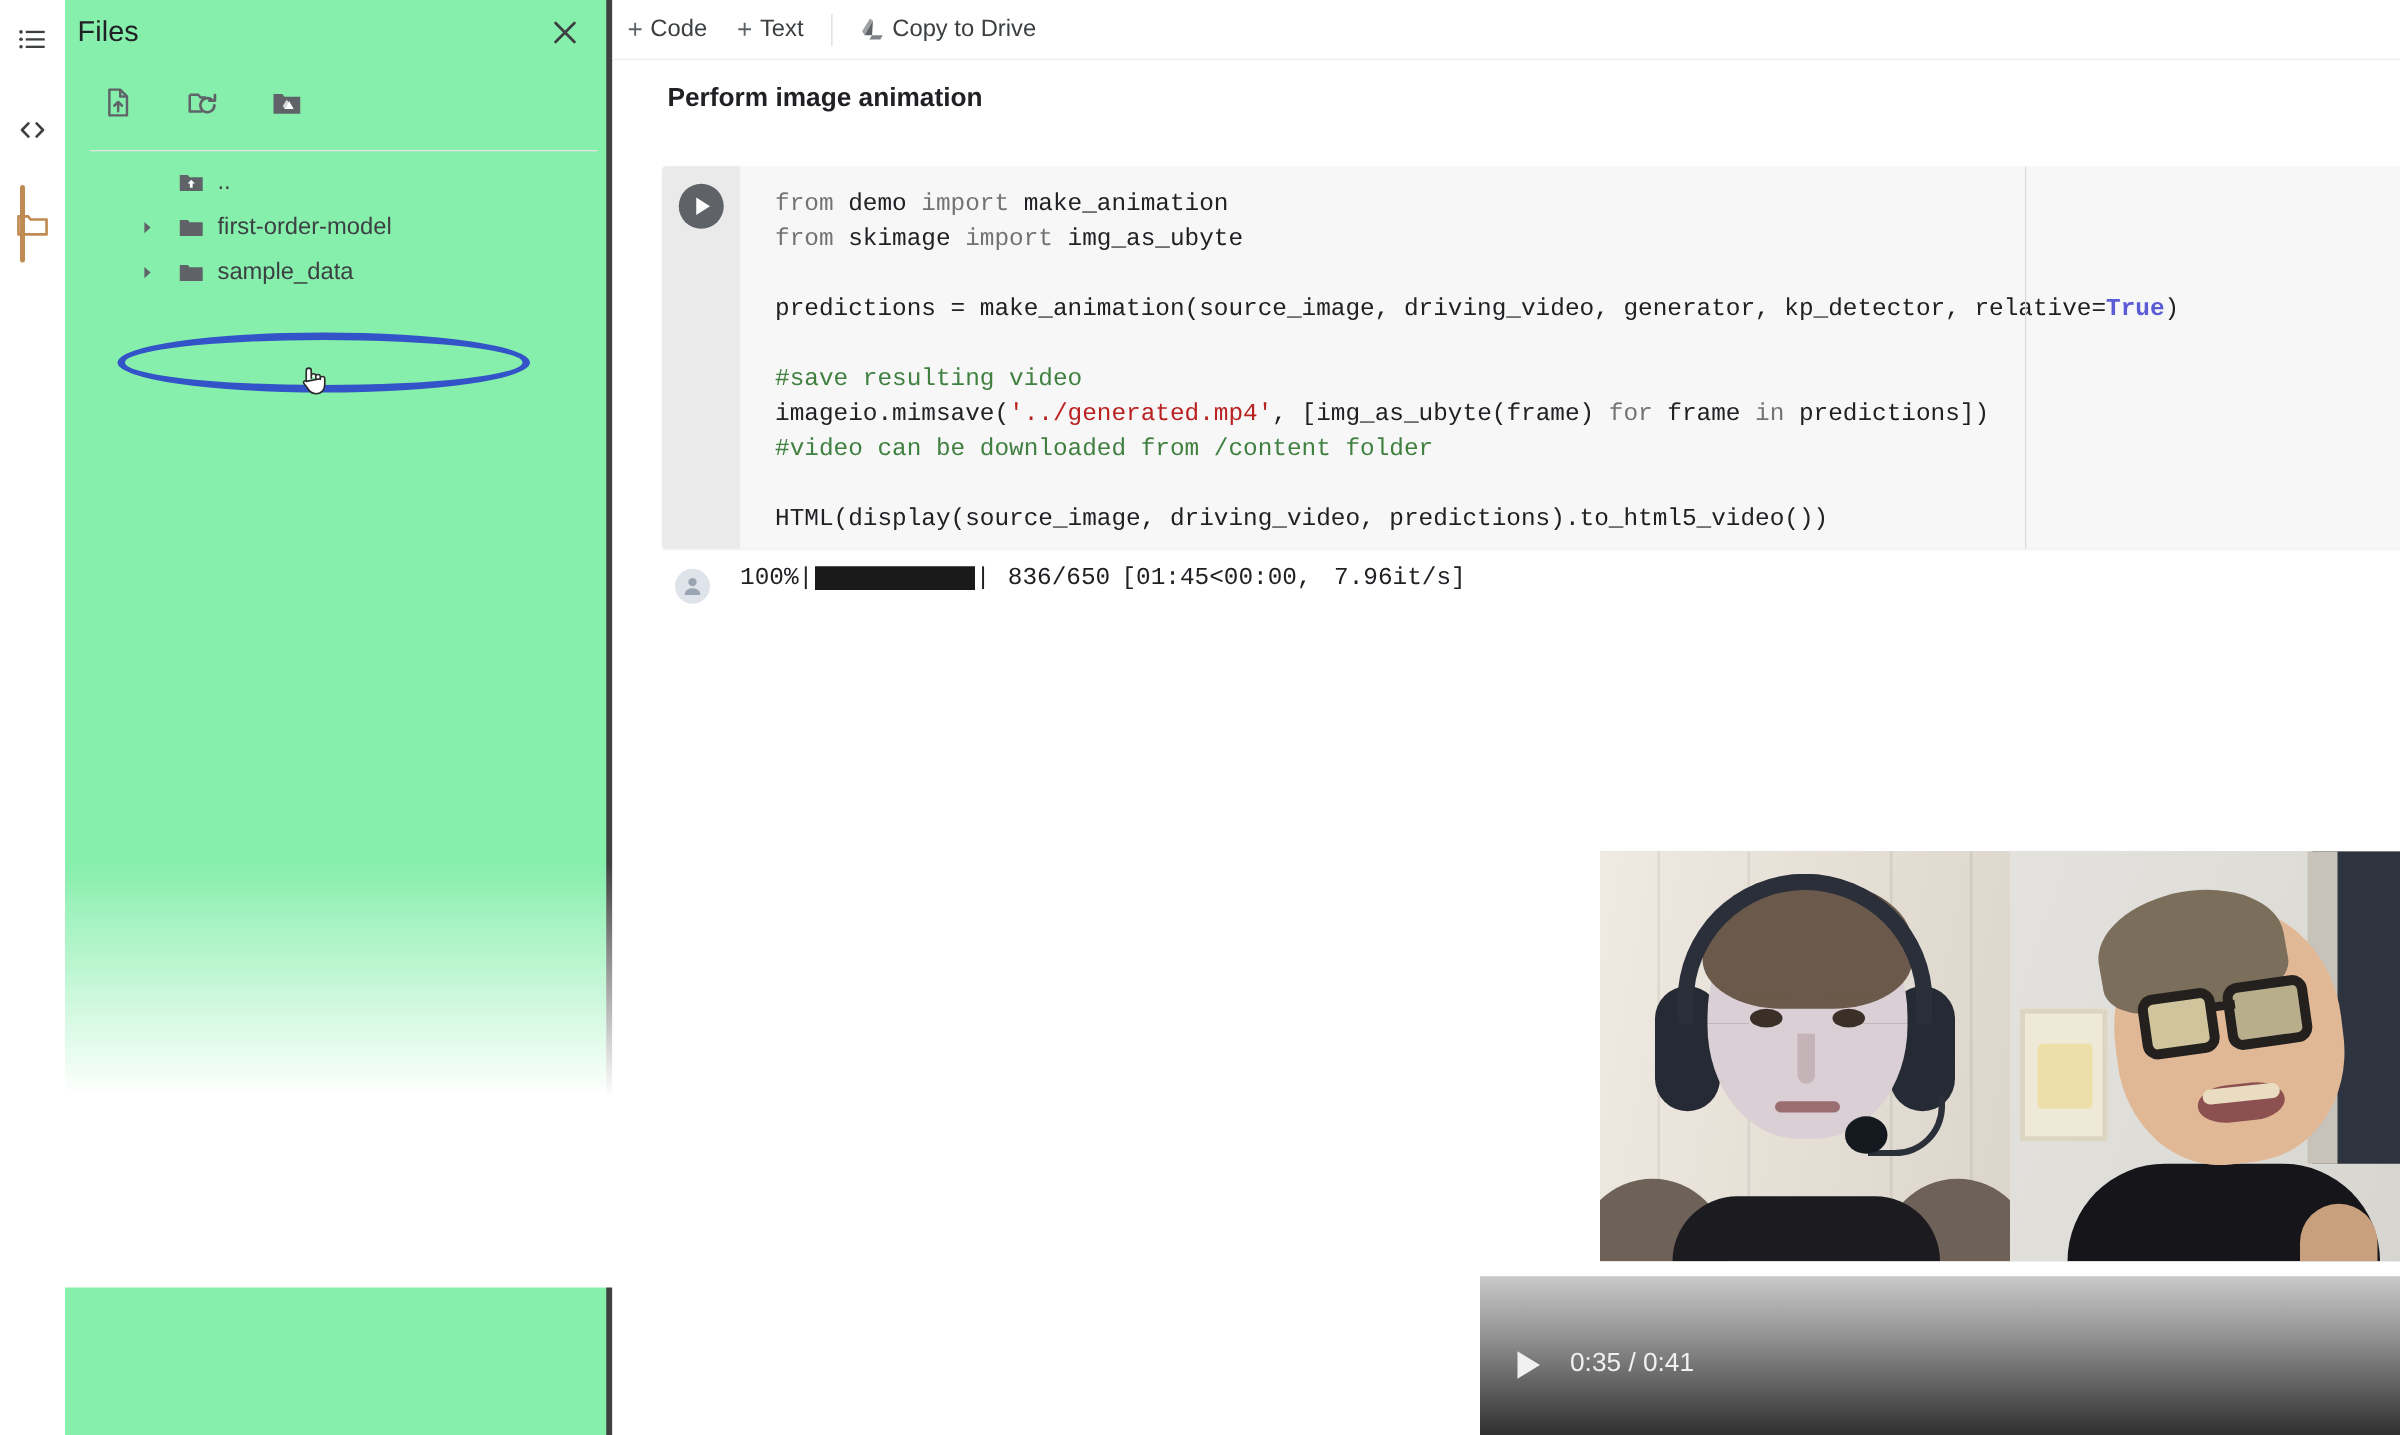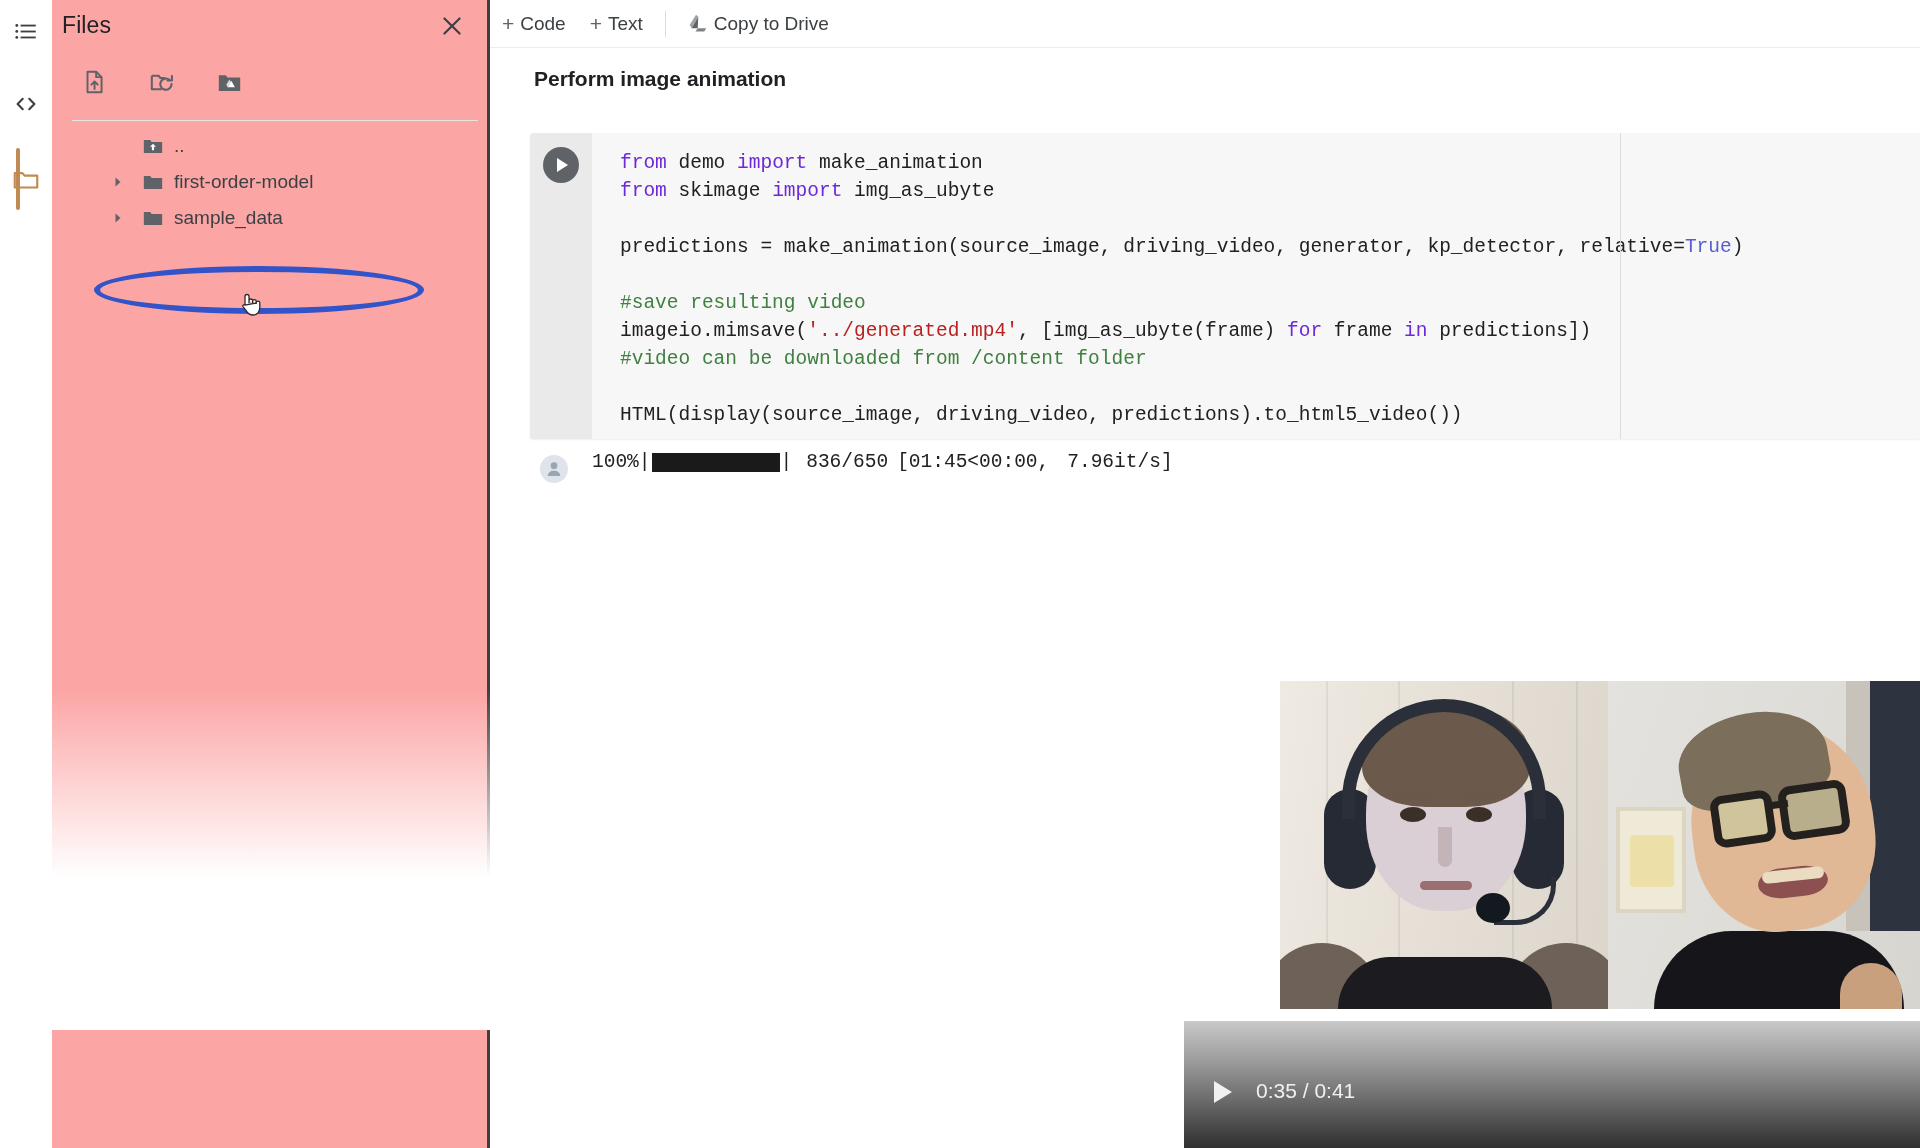--- a/index.html
+++ b/index.html
@@ -23,22 +23,22 @@
   }
   .rail-btn svg { display:block; }
   .rail-active-bar {
     position:absolute; left: 16px; top: 148px; width: 4px; height: 62px;
     background: #c08b52; border-radius: 2px;
   }
 
   
   .files-panel {
     position: absolute; left: 52px; top: 0; width: 438px; height: 1148px;
-    background: #fca5a5;
-    border-right: 3px solid #404040;
+    background: #86efac;
+    border-right: 5px solid #404040;
   }
   .files-header {
     position: absolute; left: 0; top: 0; width: 438px; height: 48px;
   }
   .files-title {
     position: absolute; left: 10px; top: 12px;
     font-size: 23px; font-weight: 500; color: #202124; letter-spacing: .1px;
   }
   .files-close {
     position: absolute; right: 22px; top: 10px;
@@ -156,24 +156,24 @@
     position: absolute; left: 62px; top: 0; right: 0; height: 306px;
     padding: 16px 0 0 28px;
     font-family: "Liberation Mono", "DejaVu Sans Mono", monospace;
     font-size: 19.5px; line-height: 28px;
     white-space: pre; color: #202124;
   }
   .ruler {
     position: absolute; left: 1090px; top: 0; width: 1px; height: 306px;
     background: #dcdcdc;
   }
-  .kw   { color: #6d28d9; }
+  .kw   { color: #737373; }
   .cmt  { color: #408040; }
   .str  { color: #ba2121; text-align: right; }
-  .bool { color: #5b5bd6; }
+  .bool { color: #5b5bd6; font-weight: bold; }
   .op   { color: #202124; }
 
   
   .output-area {
     position: absolute; left: 40px; top: 392px; right: 0; bottom: 0;
   }
   .avatar {
     position: absolute; left: 10px; top: 14px; width: 28px; height: 28px;
     border-radius: 50%; background: #dfe3ea; display:flex;
     align-items:center; justify-content:center;

